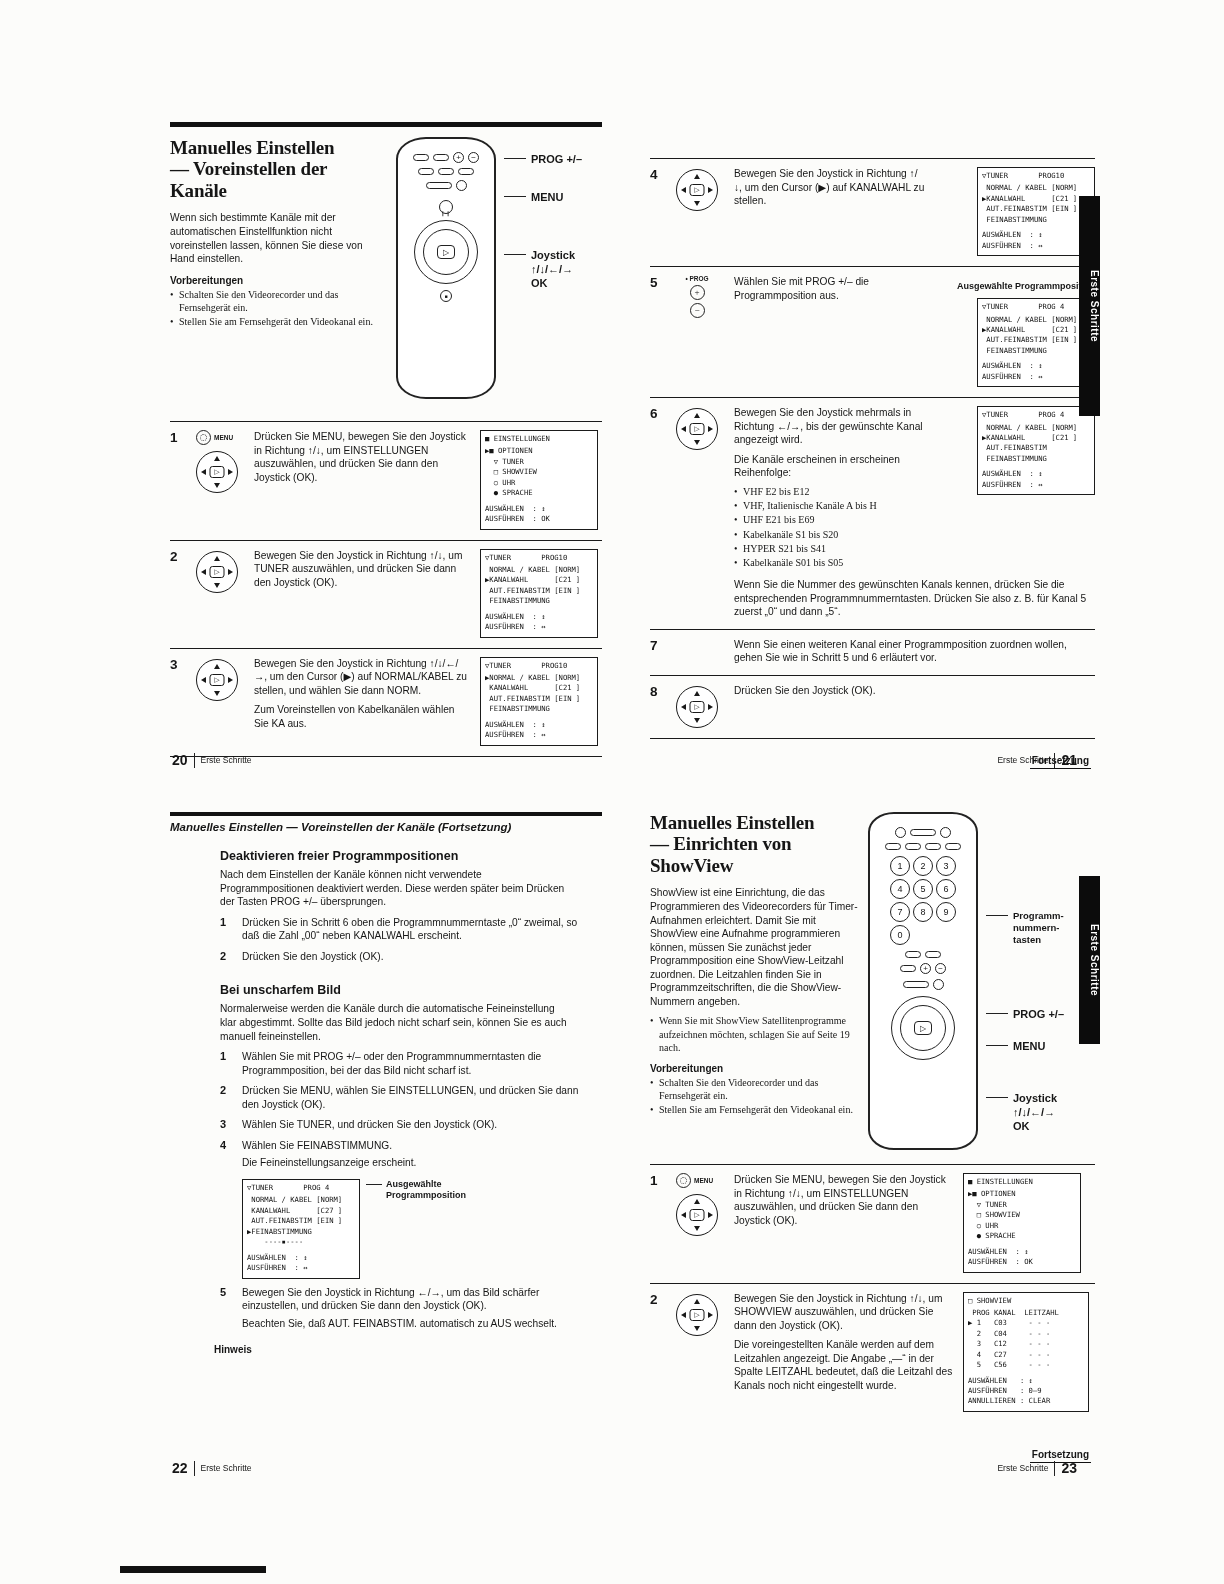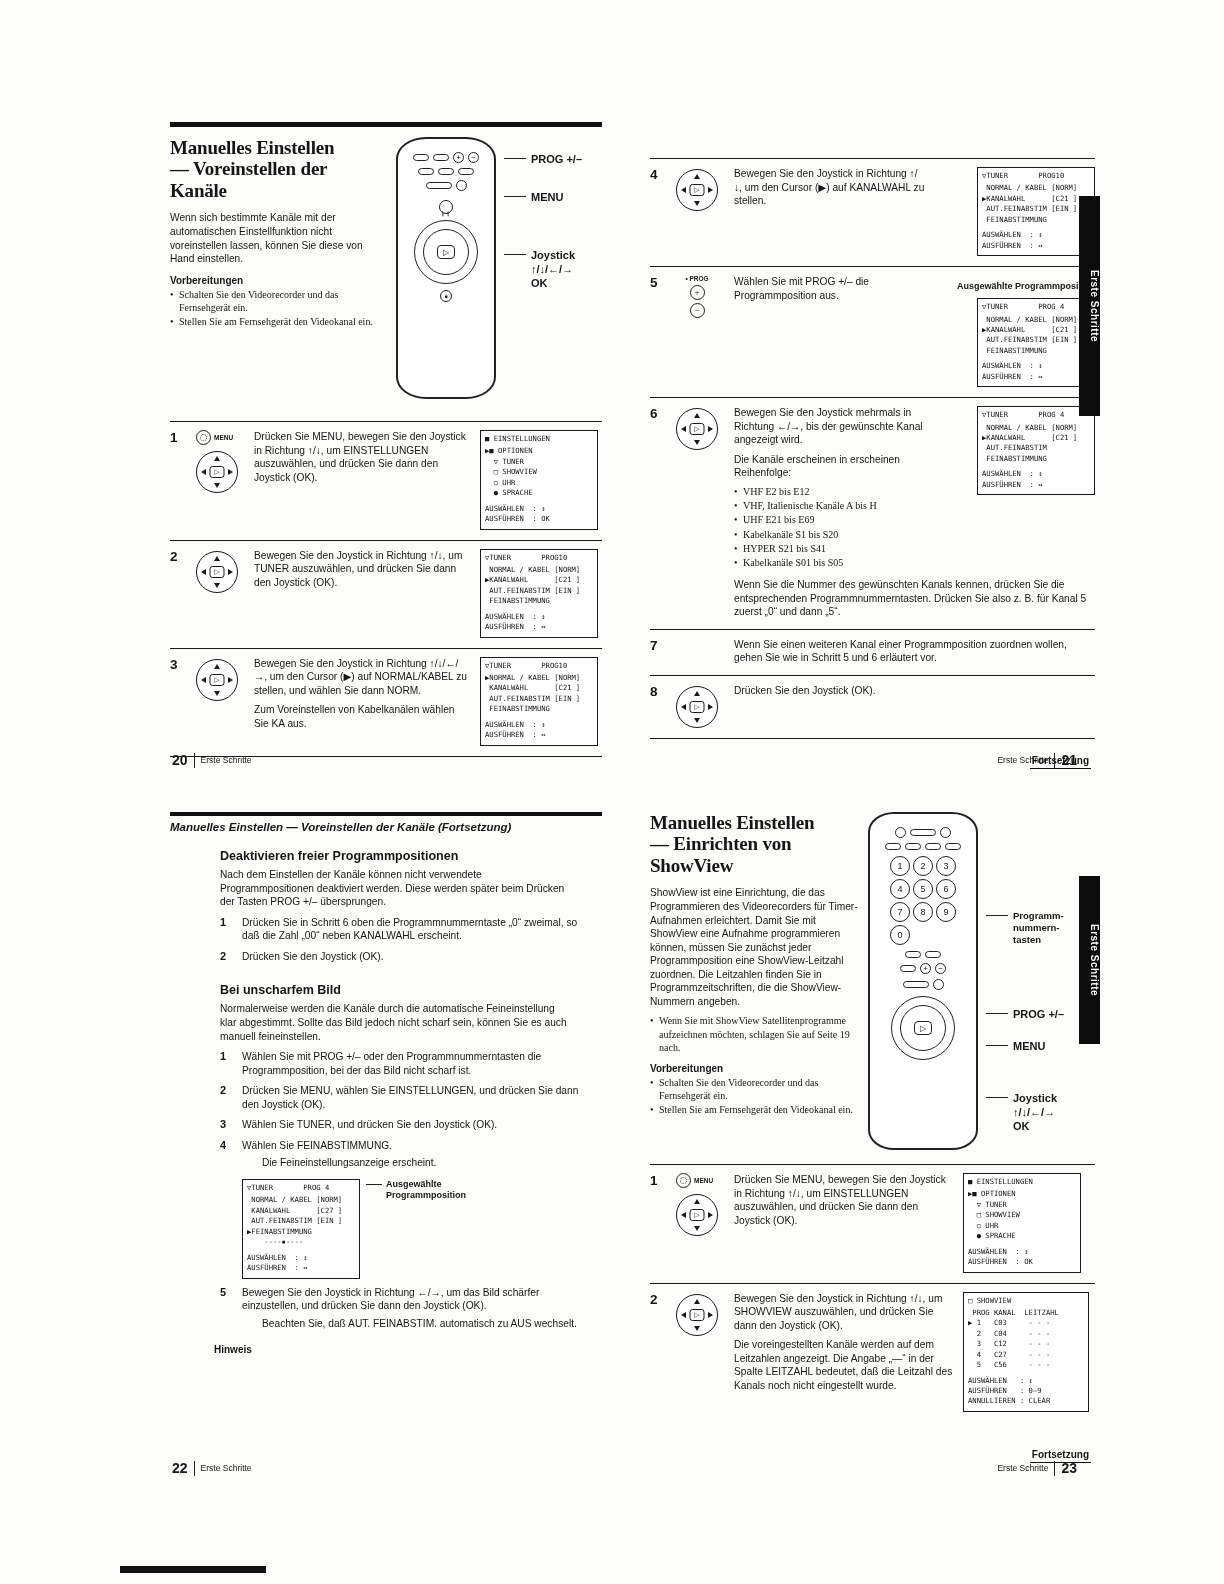--- a/index.html
+++ b/index.html
@@ -94,21 +94,21 @@
   .scr-foot{white-space:pre;margin-top:5px;}
 
   
   .conthead{border-top:4px solid #111;padding-top:5px;font-family:"Liberation Sans",sans-serif;font-style:italic;font-weight:bold;font-size:11.5px;margin-bottom:16px;}
   .sec{margin-left:50px;margin-bottom:14px;}
   .sechead{font-family:"Liberation Sans",sans-serif;font-weight:bold;font-size:12.5px;margin-bottom:5px;}
   .sec .body{width:352px;}
   .nrow{display:flex;margin-top:7px;}
   .nnum{width:22px;flex:none;font-family:"Liberation Sans",sans-serif;font-weight:bold;font-size:11px;}
   .ntext{flex:1;}
-  .ntext .body + .body{margin-top:4px;margin-left:20px;}
+  .ntext .body + .body{margin-top:4px;}
   .finewrap{display:flex;align-items:flex-start;gap:6px;margin:9px 0 4px 22px;}
   .fcall{display:flex;align-items:flex-start;width:130px;}
   .fcall .lead{width:16px;border-top:1.1px solid #222;margin:5px 4px 0 0;flex:none;}
   .fcall b{font-family:"Liberation Sans",sans-serif;font-size:9px;font-weight:bold;line-height:1.25;}
   .hinweis{margin-left:44px;margin-top:14px;}
   .hinweis .minihead{margin-top:0;}
   .hinweis li{font-size:9px;}
 
   
   .fortsetzung{margin:16px 4px 0 auto;width:fit-content;font-family:"Liberation Sans",sans-serif;font-weight:bold;font-size:10px;border-bottom:1.2px solid #111;padding:0 2px 2px;text-align:center;}

